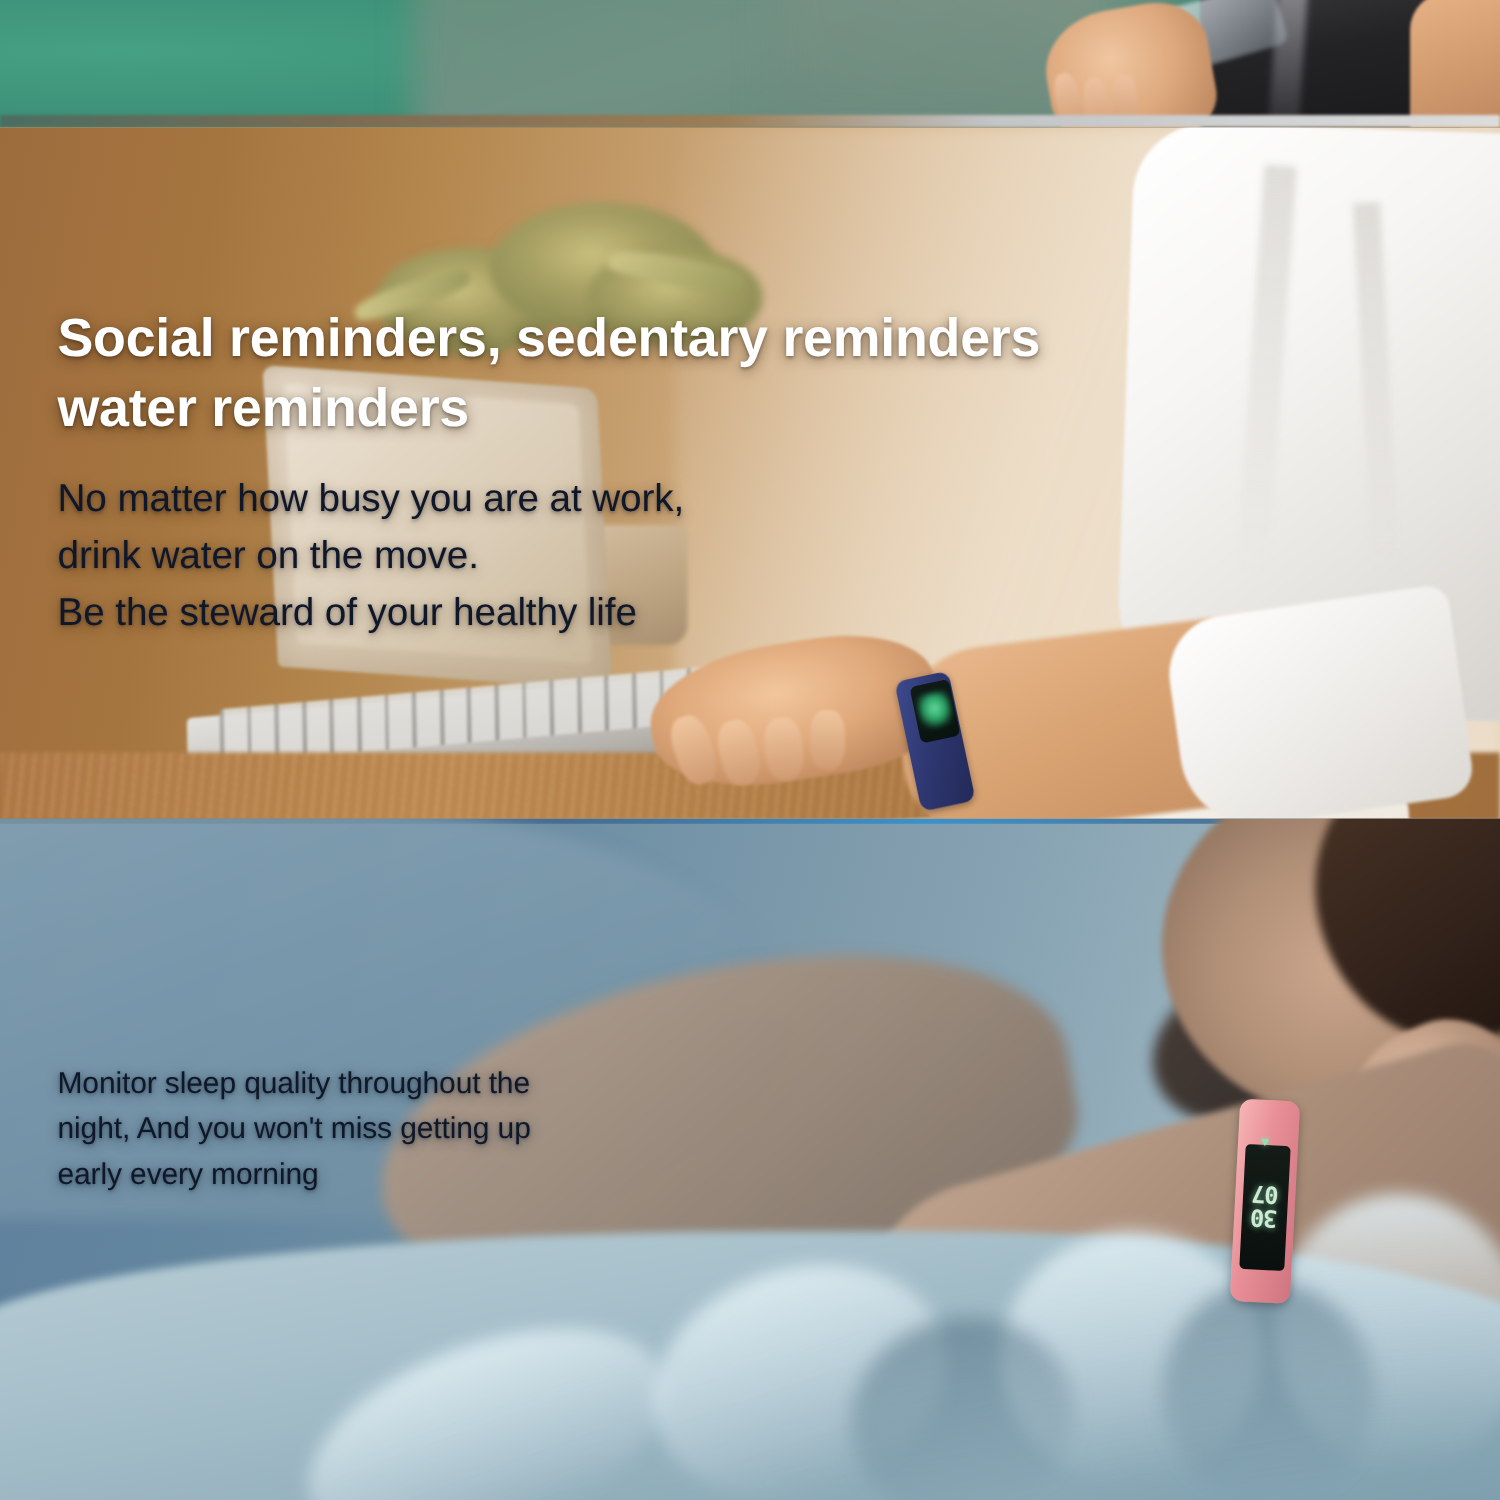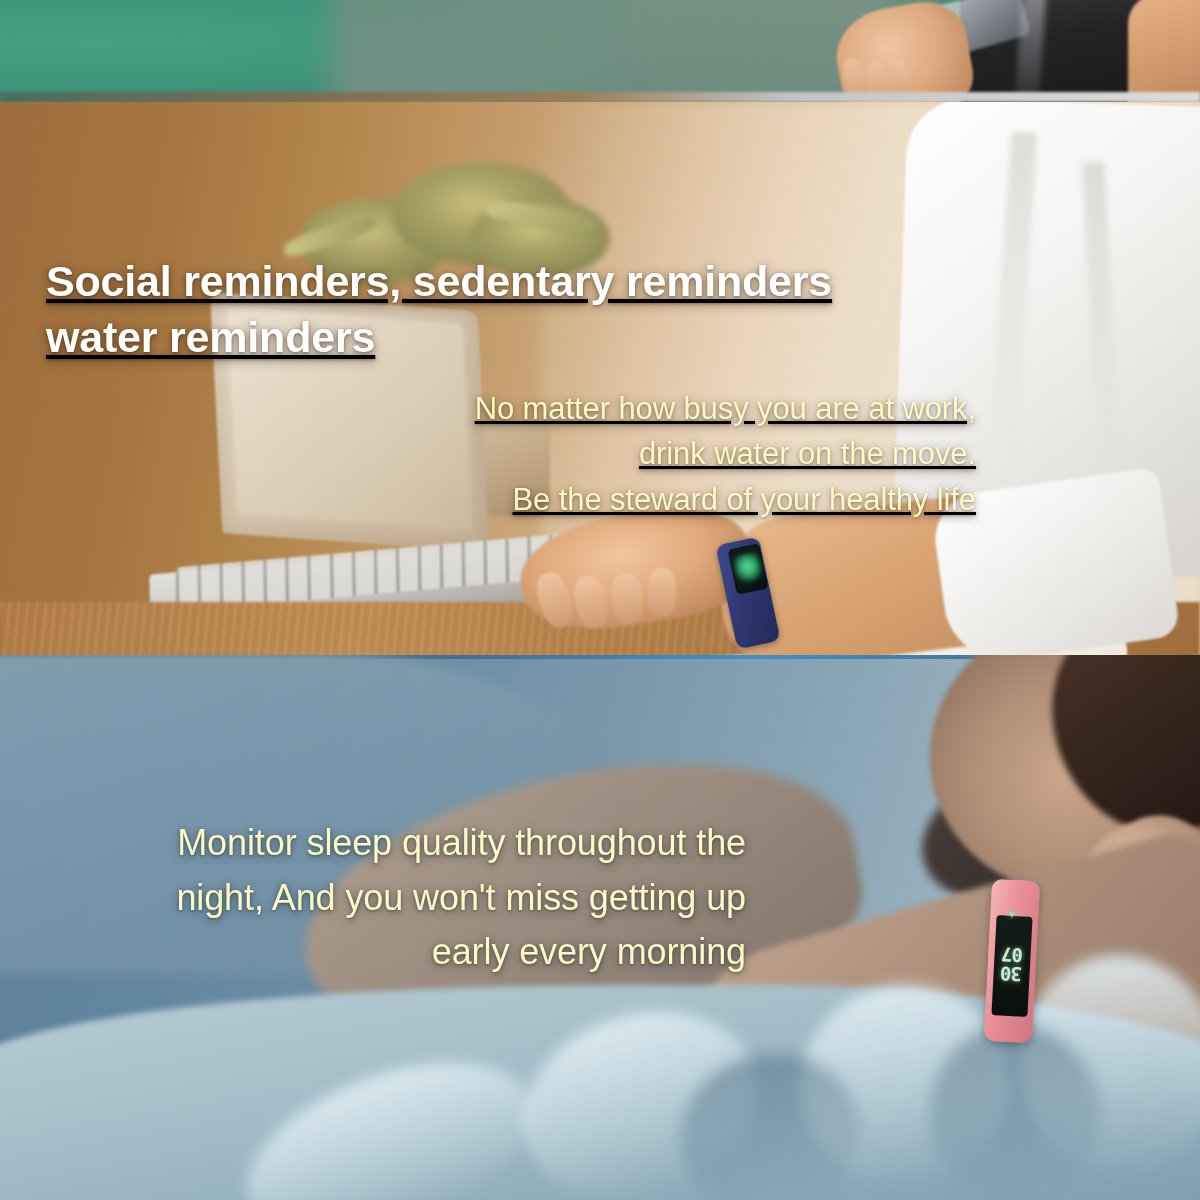--- a/index.html
+++ b/index.html
@@ -286,30 +286,29 @@
   
   .copy { position:absolute; z-index:40; }
   .headline {
     color:#ffffff; font-weight:700; font-size:43px; line-height:1.30;
     letter-spacing:-.2px;
     font-family:"Liberation Sans", sans-serif;
     text-shadow:0 2px 10px rgba(60,35,15,.55), 0 1px 3px rgba(0,0,0,.35);
     white-space:pre-line;
   }
   .subcopy {
-    color:#fef9c3; font-weight:400; font-size:31px; line-height:1.47;
+    color:#0f172a; font-weight:400; font-size:31px; line-height:1.47;
     margin-top:20px; letter-spacing:-.1px;
     text-shadow:0 2px 9px rgba(60,35,15,.5), 0 1px 3px rgba(0,0,0,.3);
     white-space:pre-line;
-    text-align:right;
-  }
-  #copy-office { left:46px; top:152px; width:930px;text-decoration:underline; }
+  }
+  #copy-office { left:46px; top:142px; width:930px; }
   #copy-sleep  { left:46px; top:150px; width:700px; }
   #copy-sleep .headline { text-shadow:0 2px 10px rgba(20,40,60,.6), 0 1px 3px rgba(0,0,0,.4); }
-  #copy-sleep .subcopy  { font-size:36px; line-height:1.52; margin-top:11px;
+  #copy-sleep .subcopy  { font-size:24px; line-height:1.52; margin-top:44px;
     text-shadow:0 2px 9px rgba(20,40,60,.55), 0 1px 3px rgba(0,0,0,.35); }
 </style>
 </head>
 <body>
 
 <div class="page">
 
   <section class="panel" id="panel-top">
     <div class="teal-wash"></div>
     <div class="wall-blur"></div>

